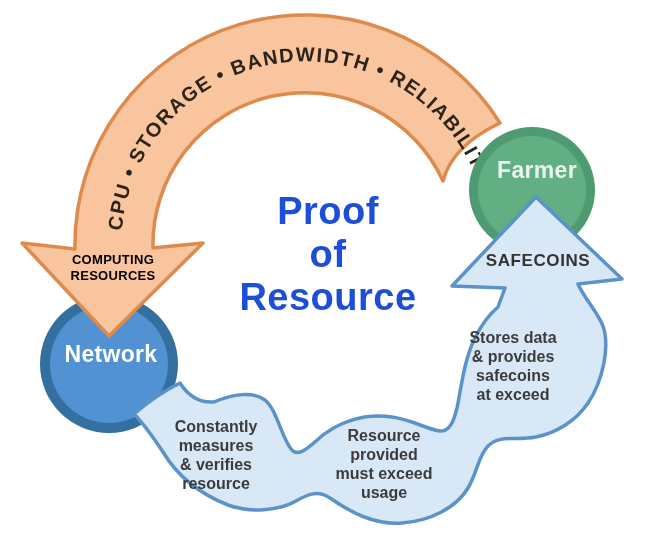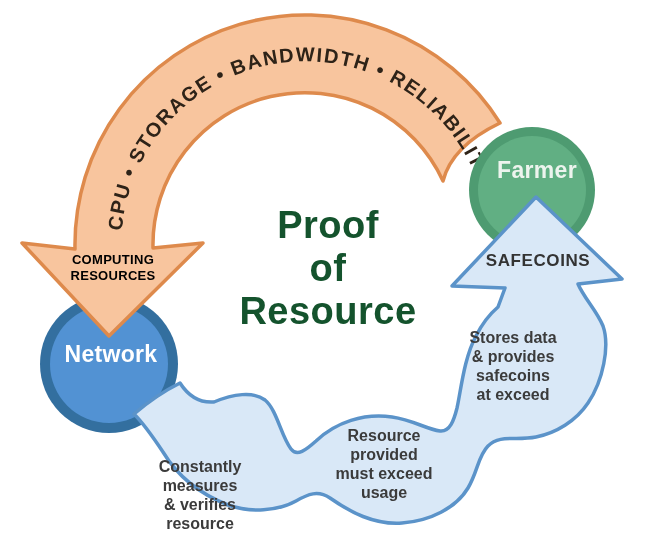--- a/index.html
+++ b/index.html
@@ -3,37 +3,37 @@
 <meta charset="utf-8">
 <style>
   html,body{margin:0;padding:0;background:#ffffff;}
   .stage{
     position:relative;width:648px;height:541px;background:#ffffff;overflow:hidden;
     font-family:"Liberation Sans", sans-serif;
   }
   .stage svg{position:absolute;left:0;top:0;}
   .txt{position:absolute;text-align:center;white-space:nowrap;}
   .title{
-    left:178px;top:204px;width:300px;
-    font-size:38px;font-weight:bold;line-height:43px;color:#14532d;letter-spacing:0.5px;
+    left:178px;top:190px;width:300px;
+    font-size:38px;font-weight:bold;line-height:43px;color:#1d4ed8;letter-spacing:0.5px;
   }
   .caption{
     font-size:13px;font-weight:bold;line-height:15.5px;color:#000000;letter-spacing:0.3px;
   }
   .caption.computing{left:38px;top:252px;width:150px;}
   .caption.safecoins{left:463px;top:253px;width:150px;font-size:17px;color:#333;letter-spacing:0.6px;}
   .node-label{
     font-size:23px;font-weight:bold;color:#ffffff;letter-spacing:0.3px;
   }
   .node-label.network{left:31px;top:341px;width:160px;}
   .node-label.farmer{left:457px;top:157px;width:160px;color:#edf4ee;}
   .step{
     font-size:16px;font-weight:bold;line-height:19px;color:#3b3b3b;
   }
-  .step.s1{left:125px;top:417px;width:150px;margin-top:40px;}
+  .step.s1{left:141px;top:417px;width:150px;}
   .step.s2{left:309px;top:426px;width:150px;}
   .step.s3{left:438px;top:328px;width:150px;}
   .arc-label-text{
     font-size:20px;font-weight:bold;letter-spacing:1.5px;fill:#2e2318;
   }
 </style>
 </head>
 <body>
 
 <div class="stage">

